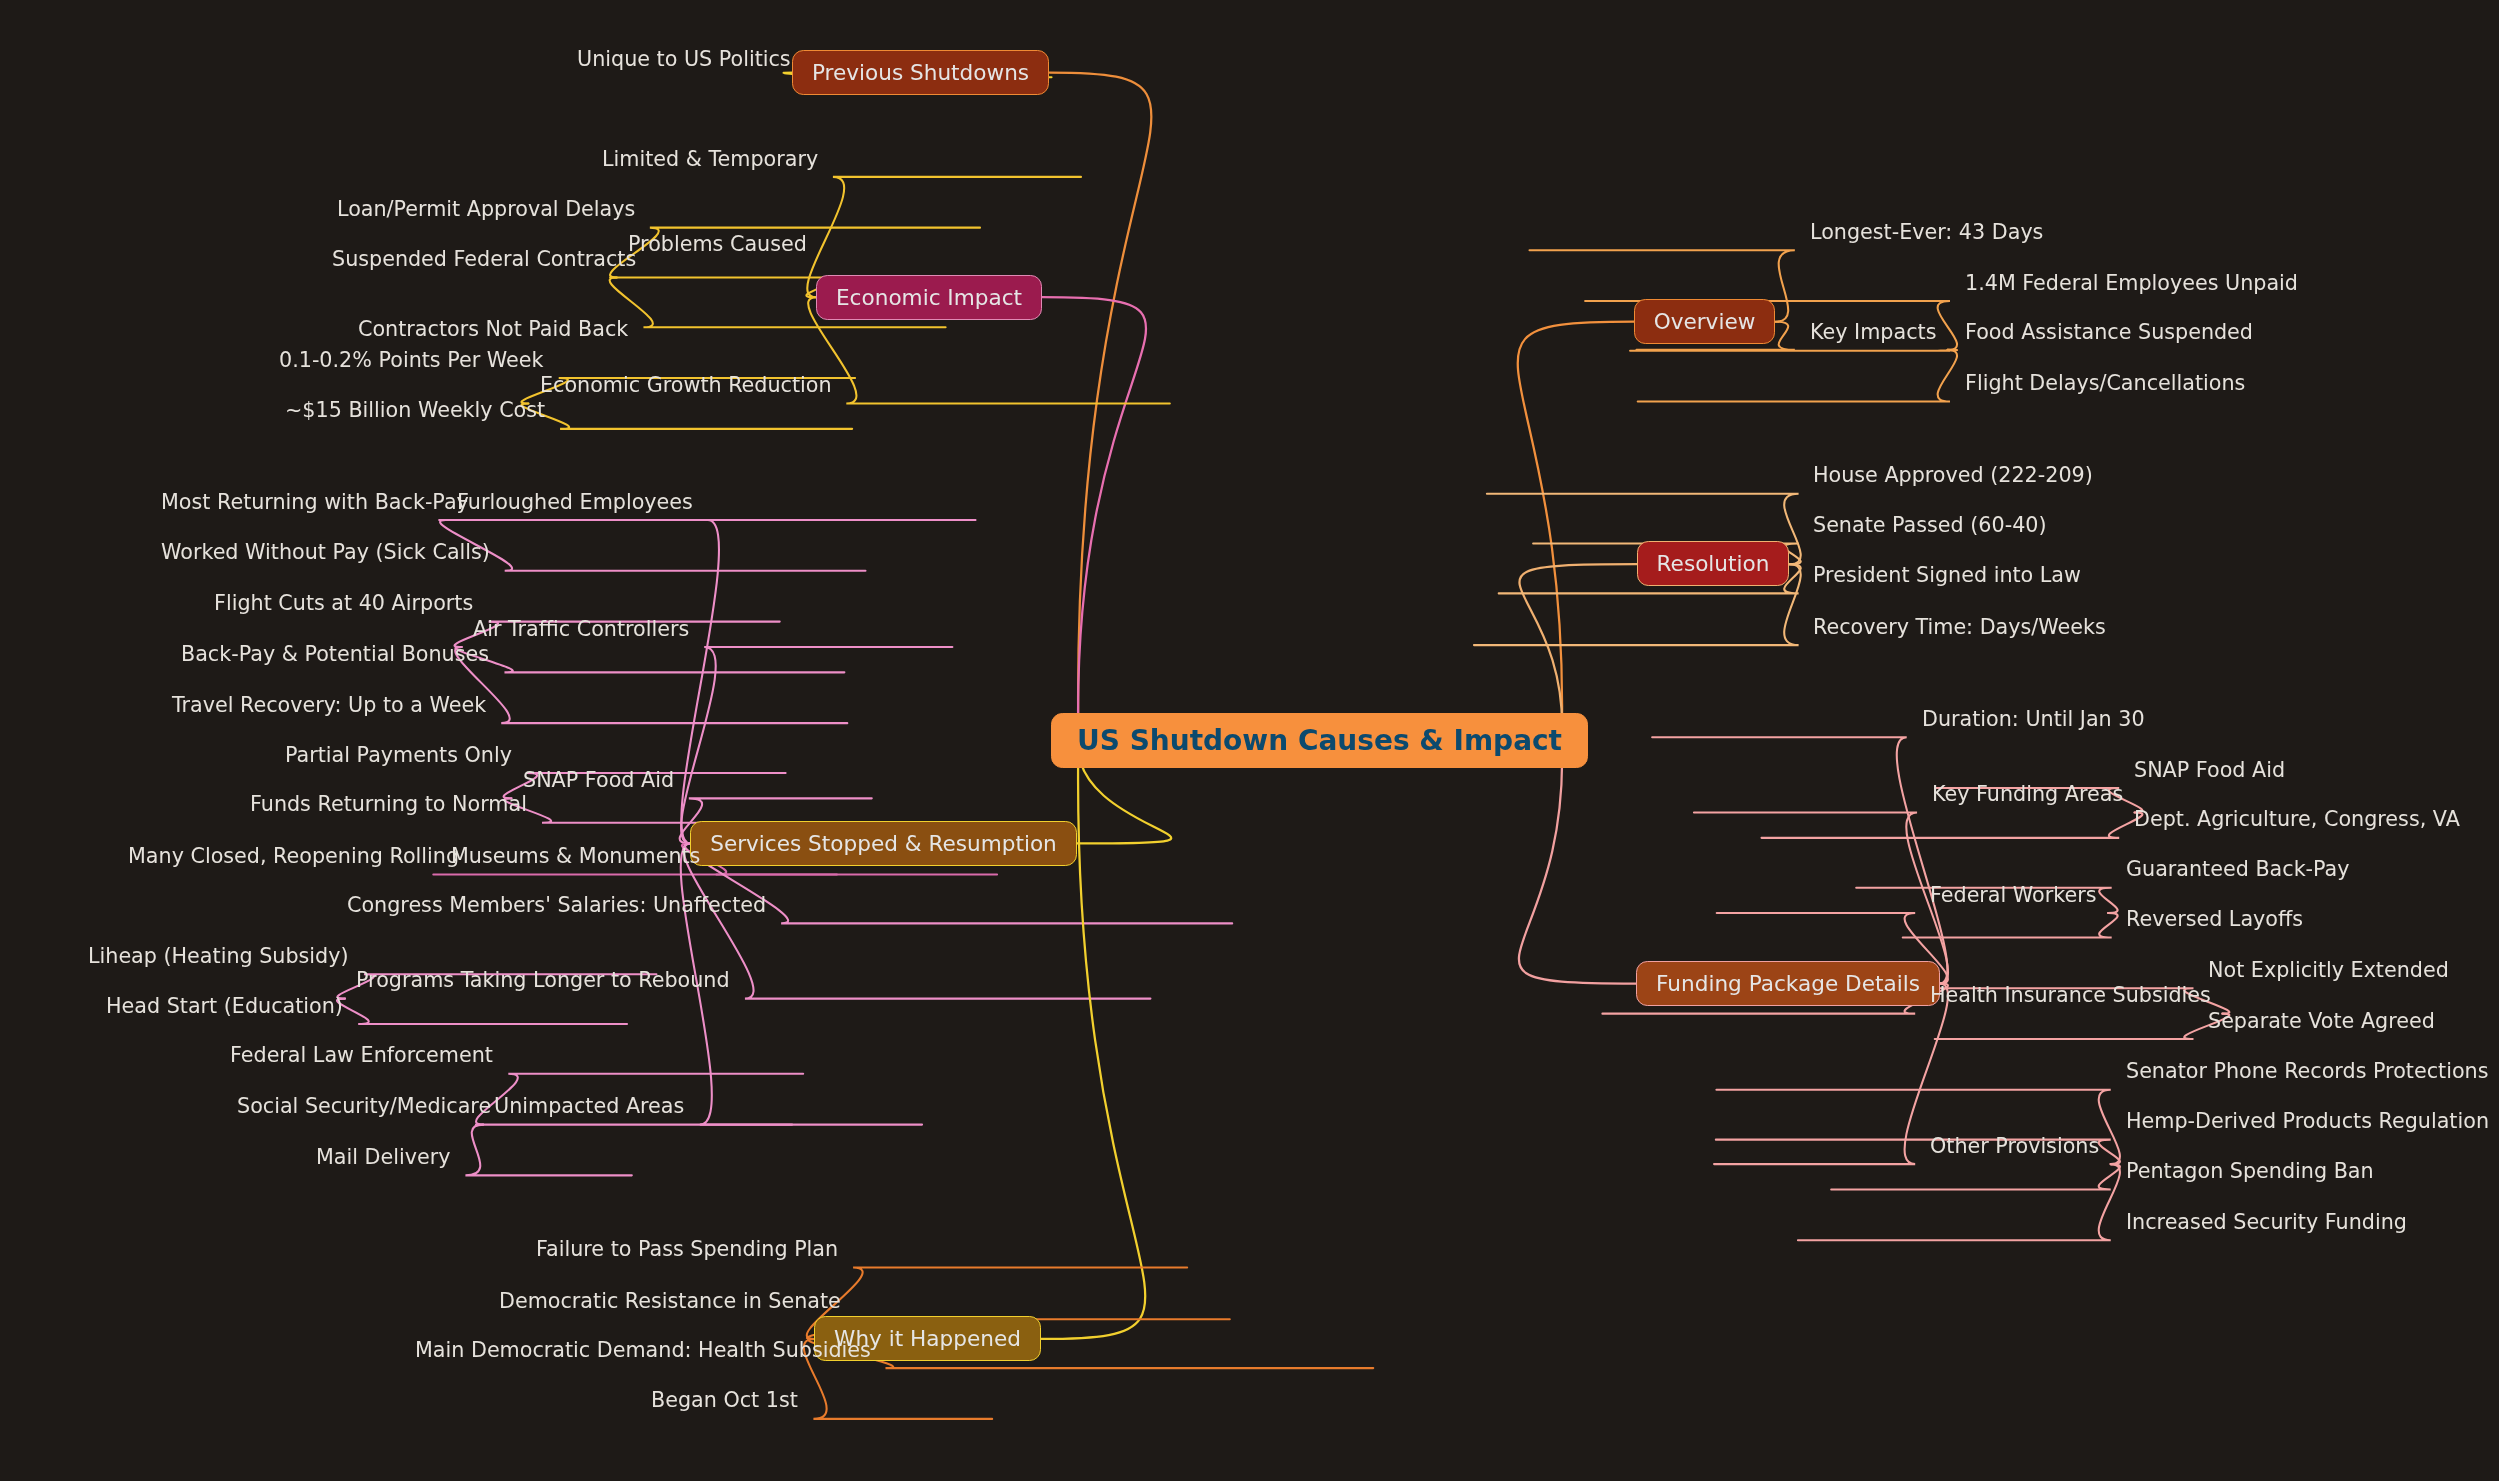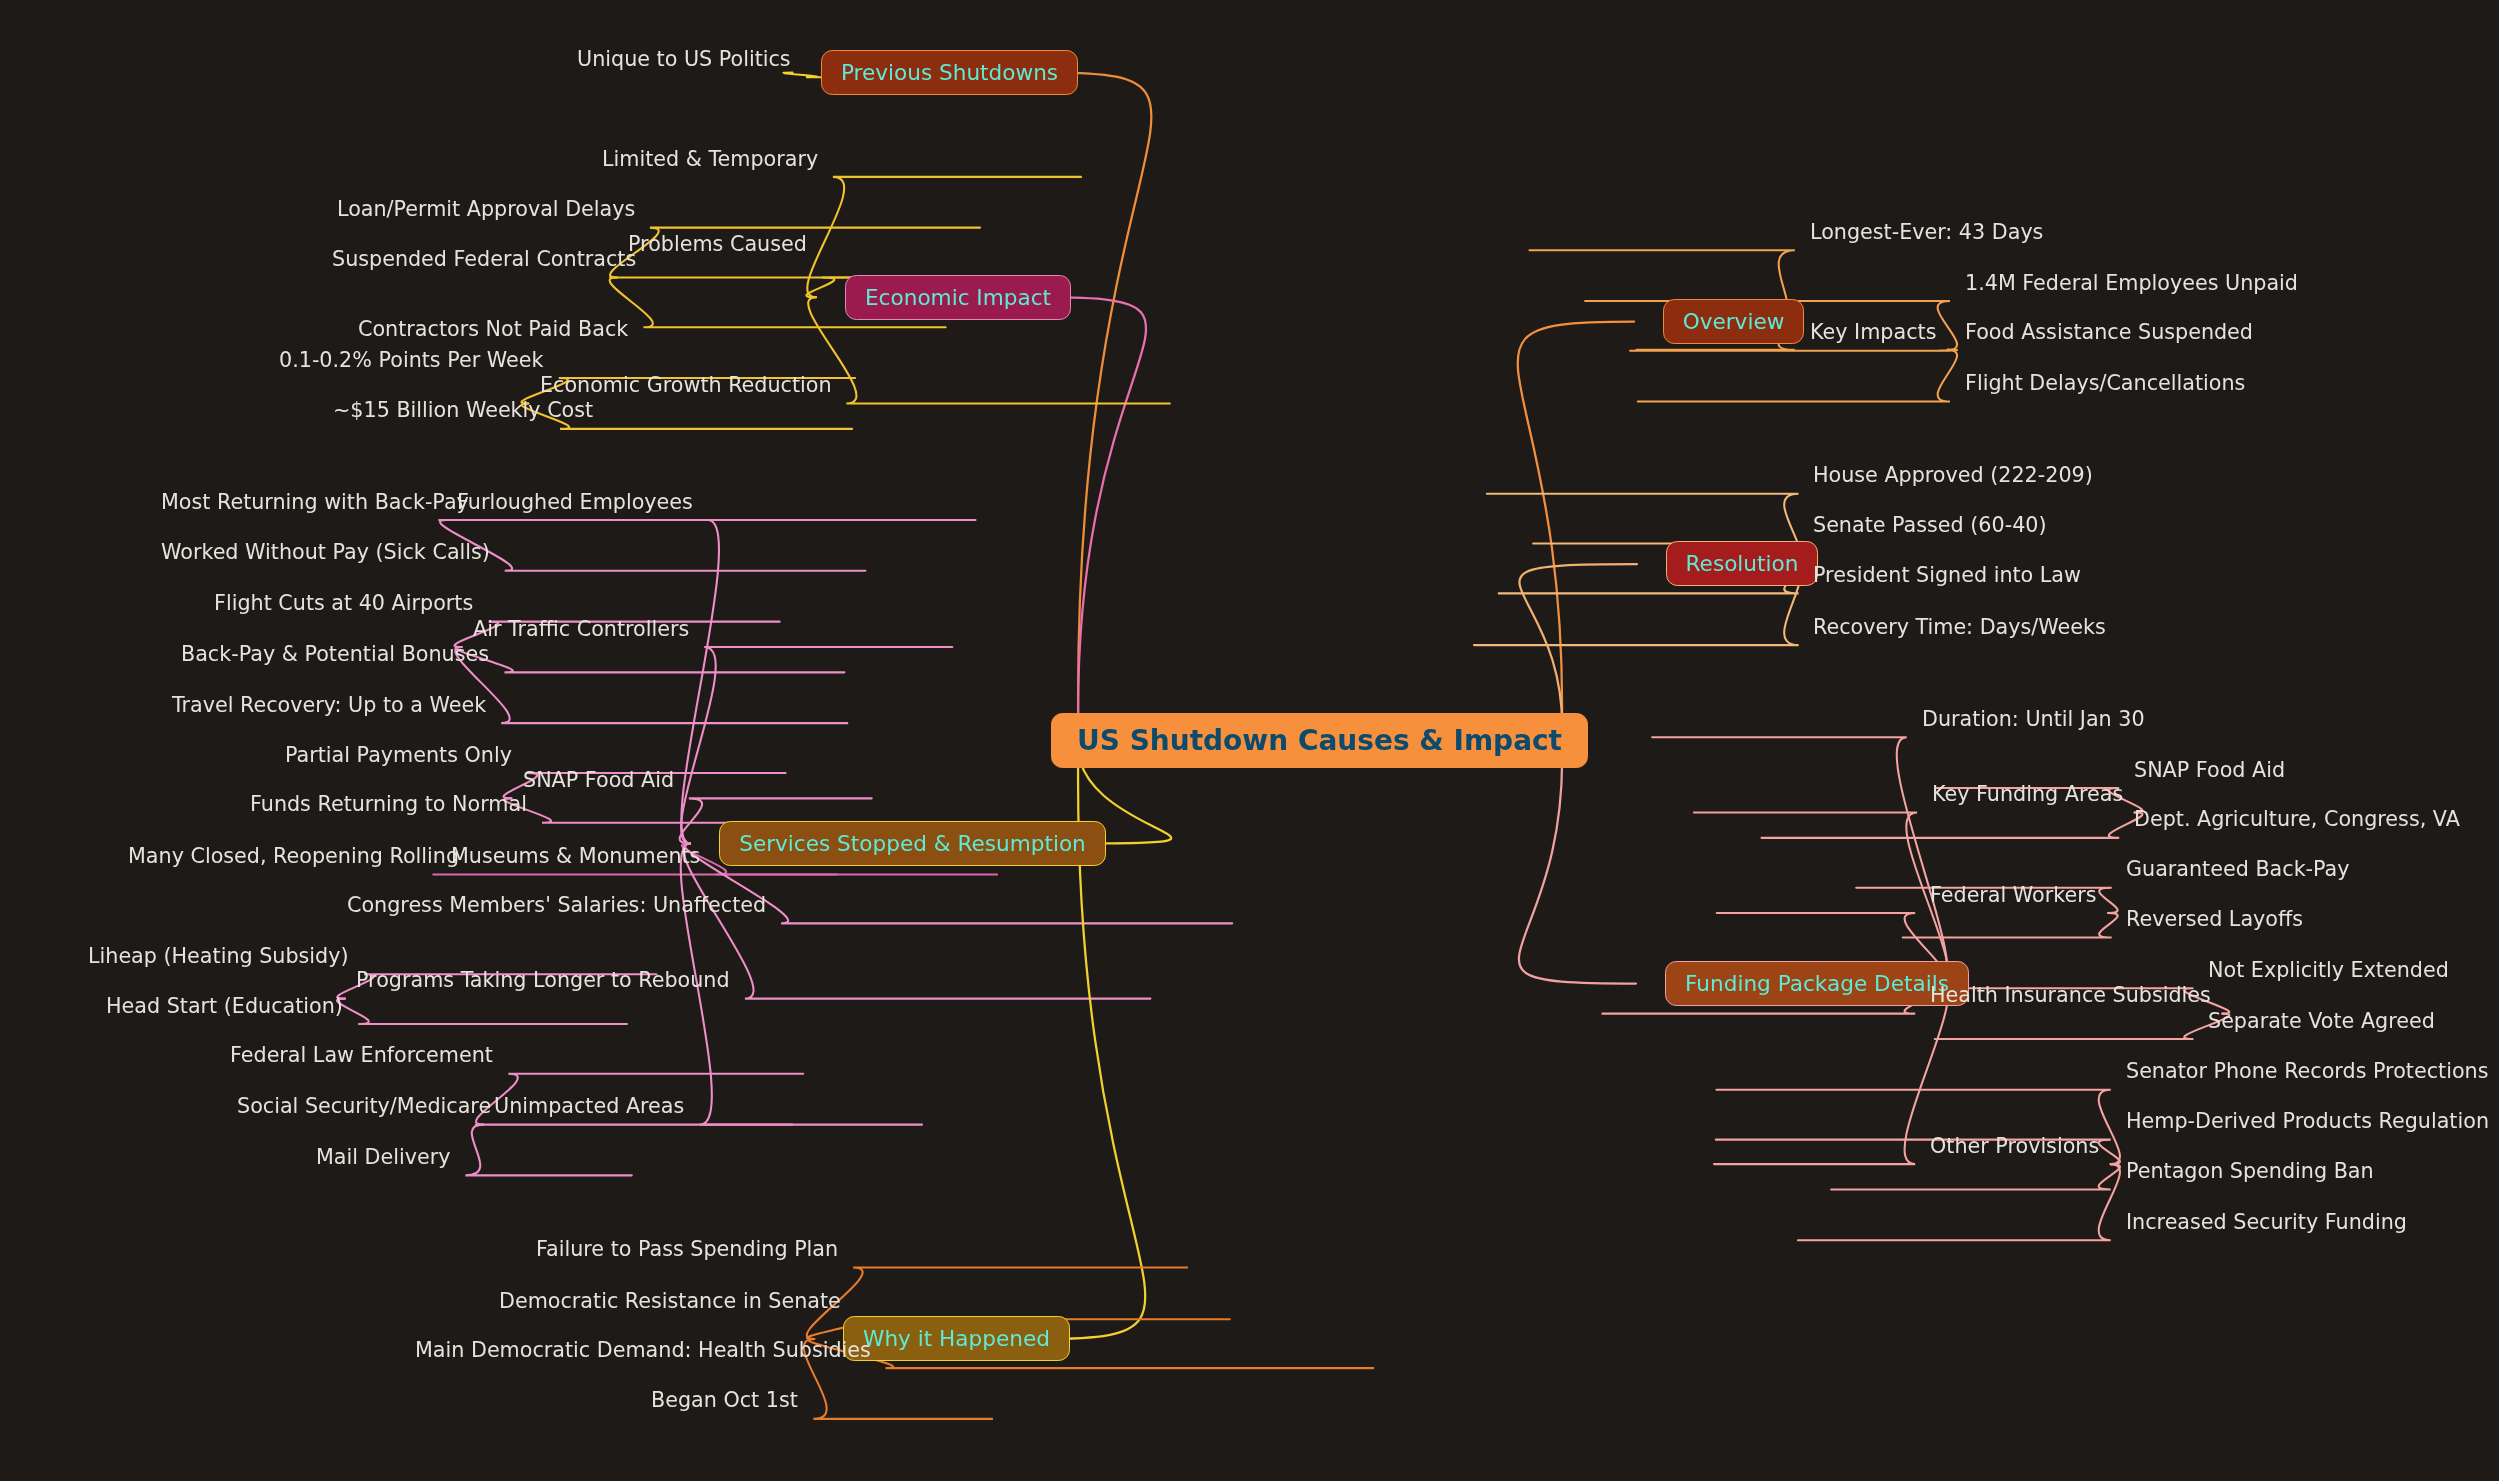--- a/index.html
+++ b/index.html
@@ -24,22 +24,21 @@
   .node.root {
     background:#f7903d; color:#23201c;
     font-weight:bold; font-size:28px;
     border:1.9px solid #f7903d;
     border-radius:11.3px;
     padding:0 24.4px; height:55px;
   }
   .node.branch {
     font-size:21.6px; padding:0 19px; height:45px;
     border-width:1.9px; border-style:solid;
-    color:#5eead4;
-    margin-left:29px;
+    color:#e5e5e5;
   }
   .leaf {
     position:absolute;
     font-size:20.7px; color:#e6e2dc;
     white-space:nowrap;
     font-family:"DejaVu Sans", sans-serif;
     line-height:1;
   }
   .leaf.l2 { font-size:20.7px; }
   .leaf.l3 { font-size:20.7px; }
@@ -119,21 +118,21 @@
       <div class="node branch" style="background: rgb(140, 45, 16); border-color: rgb(240, 138, 52); left: 792px; top: 50px; width: 257px; height: 45px;">Previous Shutdowns</div>
       <div class="leaf l2" style="left: 577px; top: 49px;">Unique to US Politics</div>
       <div class="node branch" style="background: rgb(155, 27, 78); border-color: rgb(224, 138, 180); left: 816px; top: 275px; width: 226px; height: 45px;">Economic Impact</div>
       <div class="leaf l2" style="left: 602px; top: 149px;">Limited &amp; Temporary</div>
       <div class="leaf l2" style="left: 628px; top: 234px;">Problems Caused</div>
       <div class="leaf l3" style="left: 337px; top: 199px;">Loan/Permit Approval Delays</div>
       <div class="leaf l3" style="left: 332px; top: 249px;">Suspended Federal Contracts</div>
       <div class="leaf l3" style="left: 358px; top: 299px; margin-top: 20px;">Contractors Not Paid Back</div>
       <div class="leaf l2" style="left: 540px; top: 375px;">Economic Growth Reduction</div>
       <div class="leaf l3" style="left: 279px; top: 350px;">0.1-0.2% Points Per Week</div>
-      <div class="leaf l3" style="left: 285px; top: 400px; margin-left: 48px;">~$15 Billion Weekly Cost</div>
+      <div class="leaf l3" style="left: 285px; top: 400px;">~$15 Billion Weekly Cost</div>
       <div class="node branch" style="background: rgb(138, 79, 17); border-color: rgb(242, 208, 46); left: 690px; top: 821px; width: 387px; height: 45px;">Services Stopped &amp; Resumption</div>
       <div class="leaf l2" style="left: 457px; top: 492px;">Furloughed Employees</div>
       <div class="leaf l3" style="left: 161px; top: 492px;">Most Returning with Back-Pay</div>
       <div class="leaf l3" style="left: 161px; top: 542px;">Worked Without Pay (Sick Calls)</div>
       <div class="leaf l2" style="left: 473px; top: 619px;">Air Traffic Controllers</div>
       <div class="leaf l3" style="left: 214px; top: 593px;">Flight Cuts at 40 Airports</div>
       <div class="leaf l3" style="left: 181px; top: 644px;">Back-Pay &amp; Potential Bonuses</div>
       <div class="leaf l3" style="left: 172px; top: 695px;">Travel Recovery: Up to a Week</div>
       <div class="leaf l2" style="left: 523px; top: 770px;">SNAP Food Aid</div>
       <div class="leaf l3" style="left: 285px; top: 745px;">Partial Payments Only</div>

